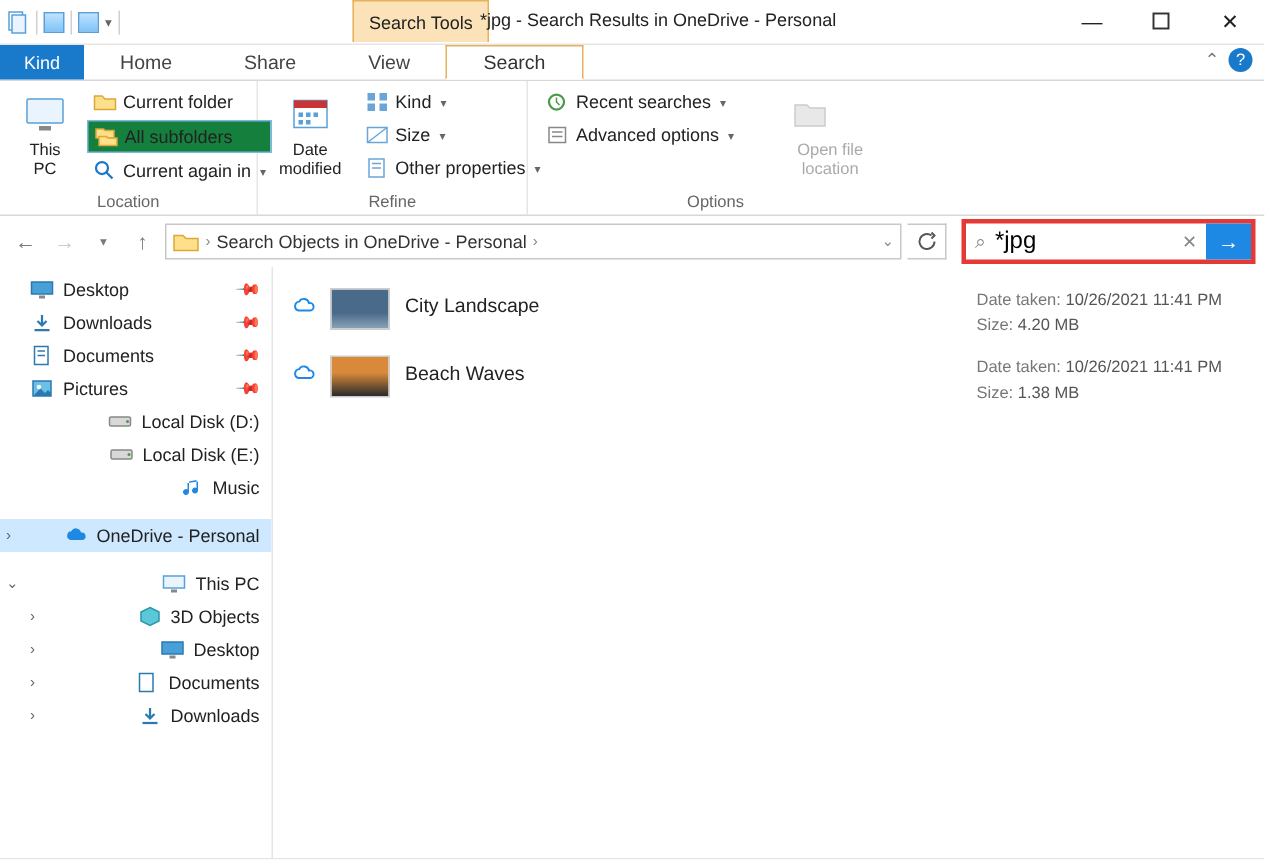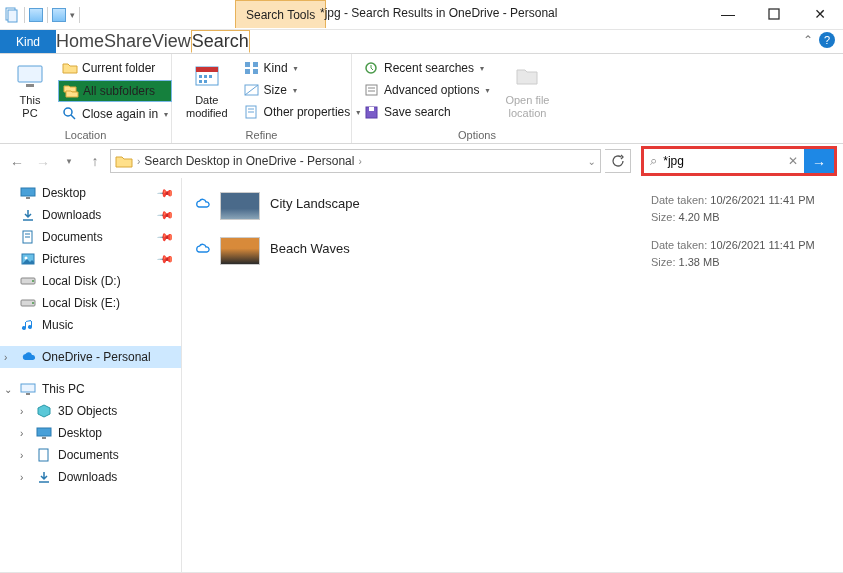--- a/index.html
+++ b/index.html
@@ -13,21 +13,21 @@
 .titlebar .qat .mini { width: 14px; height: 14px; background: linear-gradient(#bfe3ff,#7fc3f7); border: 1px solid #5aa0d8; }
 .titlebar .qat .chev { font-size: 9px; color: #666; }
 .titlebar .search-tools { background: #fce2b8; border: 1px solid #e7b25a; border-bottom: none; padding: 4px 10px; font-size: 12px; margin-left: 160px; position: absolute; left: 75px; top: 0; height: 28px; display: flex; align-items: center; }
 .titlebar .title-text { position: absolute; left: 320px; top: 6px; font-size: 12px; }
 .titlebar .winbtns { position: absolute; right: 0; top: 0; display: flex; }
 .titlebar .winbtns div { width: 46px; height: 28px; display: flex; align-items: center; justify-content: center; font-size: 14px; }
 
 
 .menubar { height: 24px; display: flex; align-items: stretch; border-bottom: 1px solid #d8d8d8; position: relative; }
 .menubar .file-tab { background: #1979ca; color: #fff; padding: 4px 16px; display: flex; align-items: center; font-size: 12px; }
-.menubar .tab { padding: 4px 0; display: flex; align-items: center; font-size: 18px; color: #444; }
+.menubar .tab { padding: 4px 24px; display: flex; align-items: center; font-size: 13px; color: #444; }
 .menubar .tab.active { background: #fff; border: 1px solid #e7b25a; border-bottom: 1px solid #fff; color: #333; }
 .menubar .help { position: absolute; right: 8px; top: 2px; display: flex; gap: 6px; align-items: center; }
 .menubar .help .chev { color: #7a7a7a; font-size: 12px; }
 .menubar .help .q { width: 16px; height: 16px; border-radius: 50%; background: #1979ca; color: #fff; display: flex; align-items: center; justify-content: center; font-size: 11px; }
 
 
 .ribbon { height: 90px; border-bottom: 1px solid #d8d8d8; display: flex; }
 .ribbon-group { border-right: 1px solid #e5e5e5; padding: 4px 8px 2px 8px; display: flex; flex-direction: column; justify-content: space-between; }
 .ribbon-group .body { display: flex; align-items: flex-start; gap: 6px; flex: 1; }
 .ribbon-group .label { text-align: center; font-size: 11px; color: #666; padding-top: 2px; }
@@ -44,29 +44,29 @@
 .addrrow { height: 34px; display: flex; align-items: center; padding: 4px 6px; gap: 4px; }
 .navbtn { width: 22px; height: 22px; display: flex; align-items: center; justify-content: center; color: #7a7a7a; font-size: 14px; }
 .addrbox { flex: 1; height: 24px; border: 1px solid #c8c8c8; display: flex; align-items: center; padding: 0 4px; gap: 4px; }
 .addrbox .folder-ico { width: 18px; height: 16px; }
 .addrbox .crumb { font-size: 12px; color: #333; }
 .addrbox .sep { color: #888; font-size: 10px; }
 .addrbox .spacer { flex: 1; }
 .refreshbtn { width: 26px; height: 24px; border: 1px solid #c8c8c8; border-left: none; display: flex; align-items: center; justify-content: center; }
 .searchwrap { border: 3px solid #e53935; display: flex; align-items: center; height: 30px; margin-left: 6px; }
 .searchbox { width: 160px; height: 24px; display: flex; align-items: center; padding: 0 6px; gap: 6px; }
-.searchbox input { border: none; outline: none; font-size: 12px; width: 100px; }
+.searchbox input { border: none; outline: none; font-size: 16px; width: 100px; }
 .searchbox .mag { color: #888; font-size: 13px; }
 .searchbox .clear { color: #888; font-size: 12px; margin-left: auto; }
 .gobox { width: 30px; height: 24px; background: #1e88e5; color: #fff; display: flex; align-items: center; justify-content: center; font-size: 14px; }
 
 
 .main { display: flex; height: 394px; }
 .navpane { width: 182px; border-right: 1px solid #e5e5e5; padding: 4px 0; overflow: hidden; }
-.nav-item { display: flex; align-items: center; gap: 6px; padding: 3px 8px 3px 20px; font-size: 12px; position: relative; }
+.nav-item { display: flex; align-items: center; gap: 6px; padding: 3px 8px 3px 20px; font-size: 12px; position: relative; justify-content: flex-end; }
 .nav-item .expander { position: absolute; left: 4px; font-size: 10px; color: #666; }
 .nav-item .ico { width: 16px; height: 16px; display: flex; align-items: center; justify-content: center; flex-shrink: 0; }
 .nav-item .pin { margin-left: auto; color: #9e9e9e; font-size: 11px; transform: rotate(45deg); }
 .nav-item.selected { background: #cde8ff; }
 .nav-item.sub { padding-left: 36px; }
 .nav-item.sub .expander { left: 20px; }
 .nav-spacer { height: 10px; }
 
 .content { flex: 1; padding: 8px 12px; overflow: auto; }
 .result { display: flex; align-items: flex-start; padding: 6px 0; gap: 10px; }
@@ -157,21 +157,21 @@
             </span>
           <span>All subfolders</span>
         </div>
         <div class="rb-item">
           <span class="ico">
               <svg width="16" height="16">
                 <circle cx="6" cy="6" r="4" fill="none" stroke="#1979ca" stroke-width="1.5"></circle>
                 <line x1="9" y1="9" x2="13" y2="13" stroke="#1979ca" stroke-width="1.5"></line>
               </svg>
             </span>
-          <span>Close again in</span>
+          <span>Current again in</span>
           <span class="chev">▾</span>
         </div>
       </div>
     </div>
     <div class="label">Location</div>
   </div>
 
   <div class="ribbon-group" style="width:180px;">
     <div class="body">
       <div class="rb-btn-big">
@@ -247,57 +247,48 @@
           <span class="ico">
               <svg width="16" height="14">
                 <rect x="2" y="2" width="11" height="10" fill="#fff" stroke="#888"></rect>
                 <line x1="4" y1="5" x2="11" y2="5" stroke="#888"></line>
                 <line x1="4" y1="8" x2="11" y2="8" stroke="#888"></line>
               </svg>
             </span>
           <span>Advanced options</span>
           <span class="chev">▾</span>
         </div>
-        <div class="rb-item">
-          <span class="ico">
-              <svg width="16" height="14">
-                <rect x="2" y="2" width="11" height="11" fill="#7a5cc8" stroke="#5a3ca8"></rect>
-                <rect x="5" y="2" width="5" height="4" fill="#fff"></rect>
-              </svg>
-            </span>
-          <span>Save search</span>
-        </div>
       </div>
       <div class="rb-btn-big dimmed">
         <span class="ico">
             <svg width="28" height="28">
               <path d="M4 8h8l2 2h10v12H4z" fill="#e8e8e8" stroke="#ccc"></path>
             </svg>
           </span>
-        <span style="white-space:pre-line;">Open file
+        <span style="white-space:pre-line;margin-left:26px;">Open file
 location</span>
       </div>
     </div>
     <div class="label">Options</div>
   </div>
 </div>
 
 <div class="addrrow">
   <div class="navbtn">←</div>
   <div class="navbtn" style="color:#ccc;">→</div>
   <div class="navbtn" style="font-size:9px;">▾</div>
   <div class="navbtn">↑</div>
   <div class="addrbox">
     <span class="folder-ico">
         <svg width="18" height="16">
           <path d="M1 4h6l2 2h8v8H1z" fill="#ffe08a" stroke="#d9a83a"></path>
         </svg>
       </span>
     <span class="sep">›</span>
-    <span class="crumb">Search Desktop in OneDrive - Personal</span>
+    <span class="crumb">Search Objects in OneDrive - Personal</span>
     <span class="sep">›</span>
     <span class="spacer"></span>
     <span style="color:#888;font-size:10px;">⌄</span>
   </div>
   <div class="refreshbtn">
       <svg width="14" height="14">
         <path d="M12 7a5 5 0 1 1-2-4" fill="none" stroke="#555" stroke-width="1.3"></path>
         <path d="M10 1l2 2-2 2" fill="none" stroke="#555" stroke-width="1.3"></path>
       </svg>
     </div>

